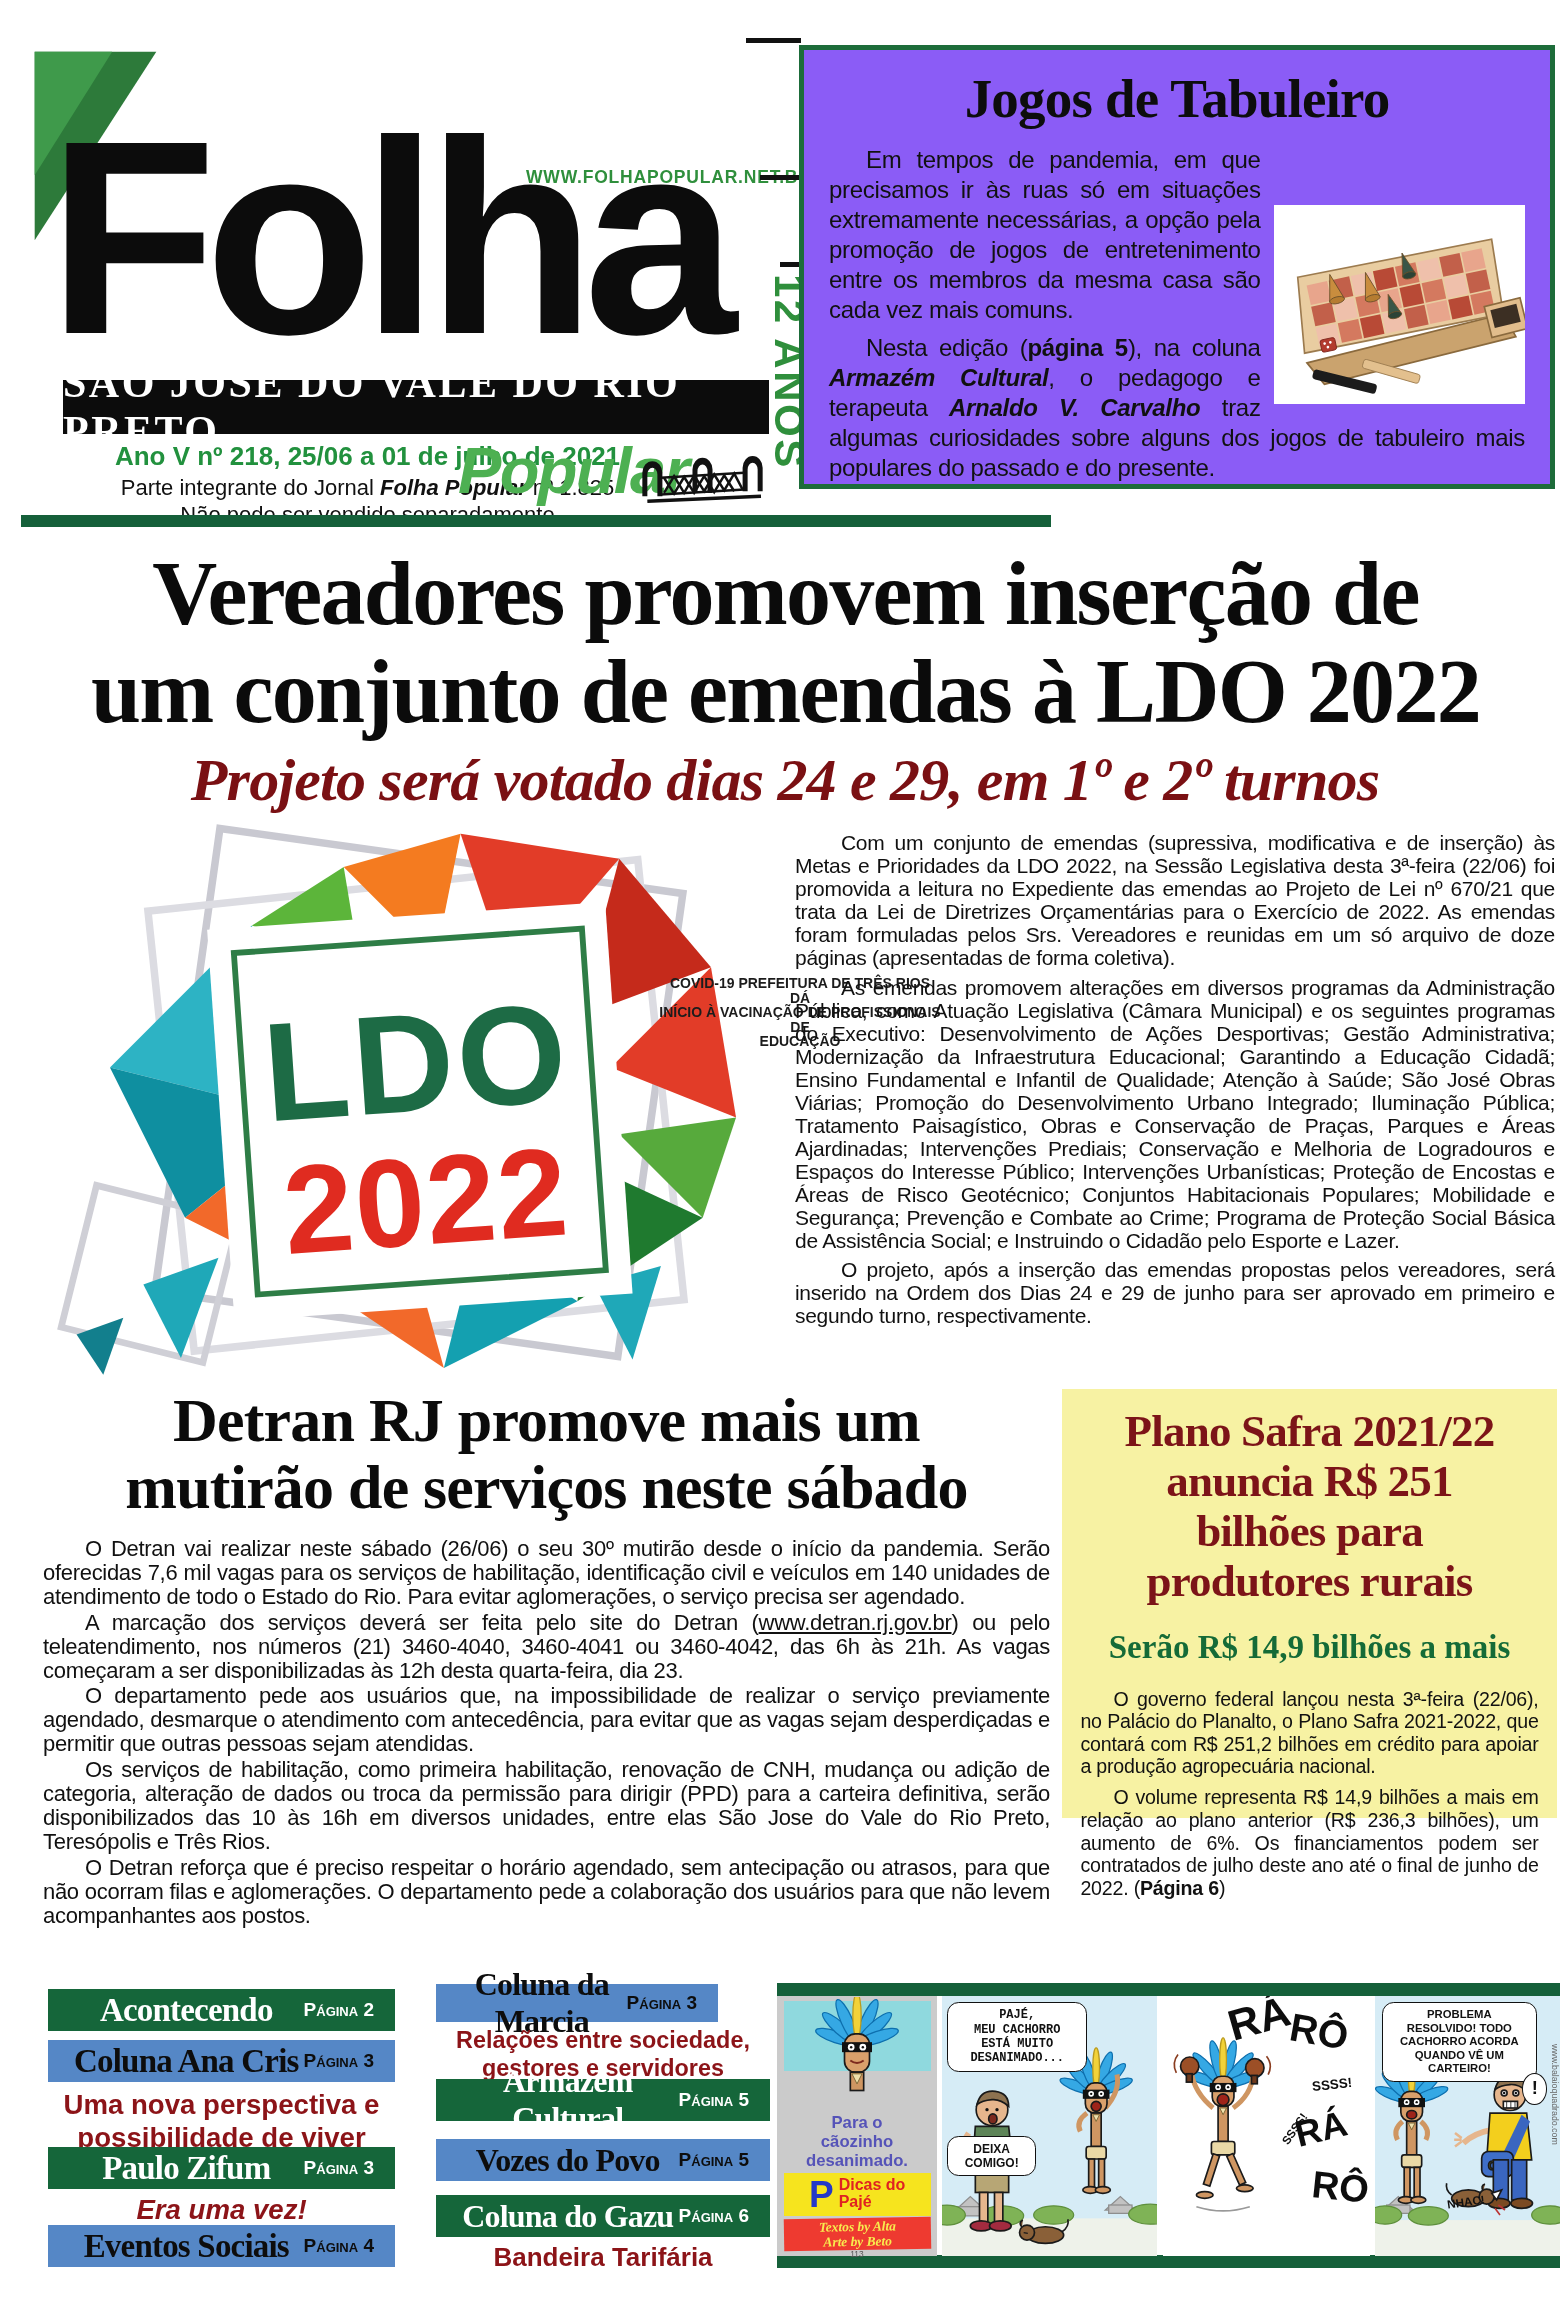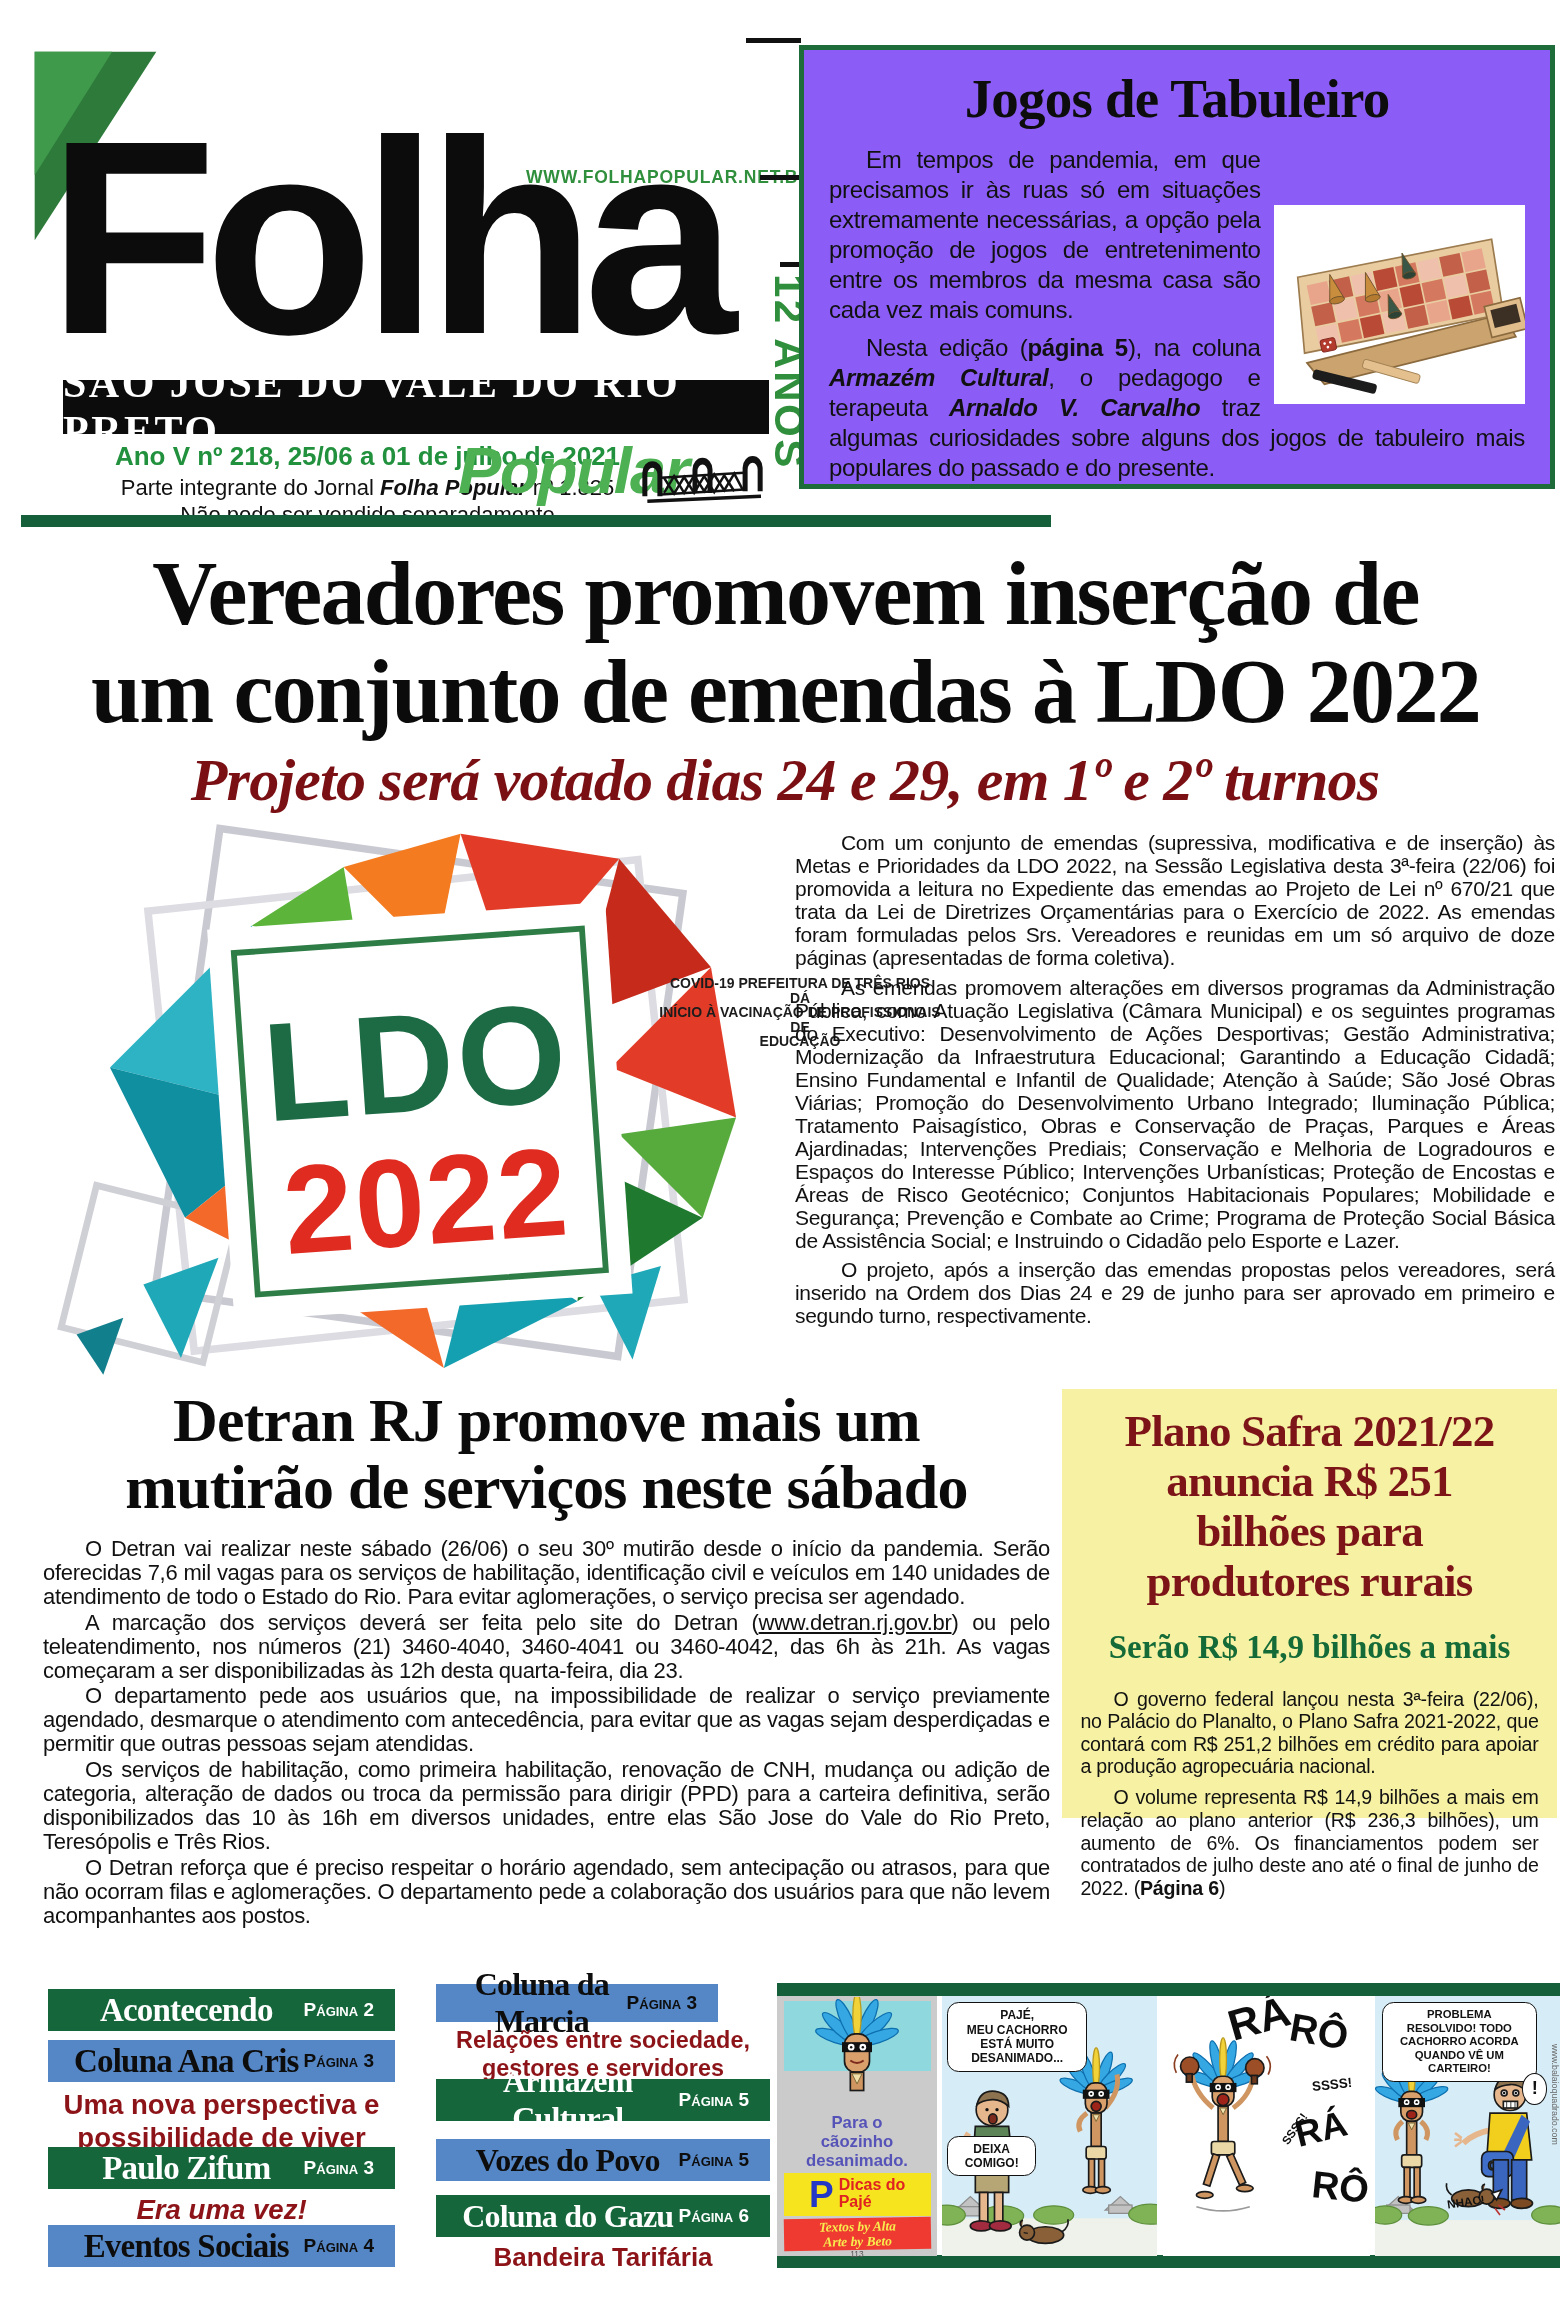--- a/index.html
+++ b/index.html
@@ -425,21 +425,21 @@
             <rect x="179" y="140" width="12" height="40" fill="#cf9662"></rect>
             <polygon points="181,142 189,142 185,150" fill="#efe0ac" stroke="#6b5a2a" stroke-width="1"></polygon>
             <rect x="173" y="180" width="24" height="15" rx="3" fill="#ead9a6"></rect>
             <rect x="176" y="195" width="7" height="34" fill="#cf9662"></rect>
               <rect x="188" y="195" width="7" height="34" fill="#cf9662"></rect>
             <ellipse cx="178" cy="232" rx="9" ry="4" fill="#cf9662"></ellipse>
               <ellipse cx="193" cy="232" rx="9" ry="4" fill="#cf9662"></ellipse>
           </g>
         </g>
       </svg>
-      <div class="bubble pre" style="left:5px;top:6.7px;width:125px;">PAJÉ,
+      <div class="bubble pre" style="left:5px;top:6.7px;width:125px;font-family:Liberation Mono, monospace;">PAJÉ,
 MEU CACHORRO
 ESTÁ MUITO
 DESANIMADO...</div>
       <div class="bubble pre" style="left:5px;top:140px;width:74px;">DEIXA
 COMIGO!</div>
     </div>
 
     <div id="panel2" class="panel">
       <svg class="scene" viewBox="0 0 248 311" preserveAspectRatio="none">
         <rect width="248" height="311" fill="#ffffff"></rect>

